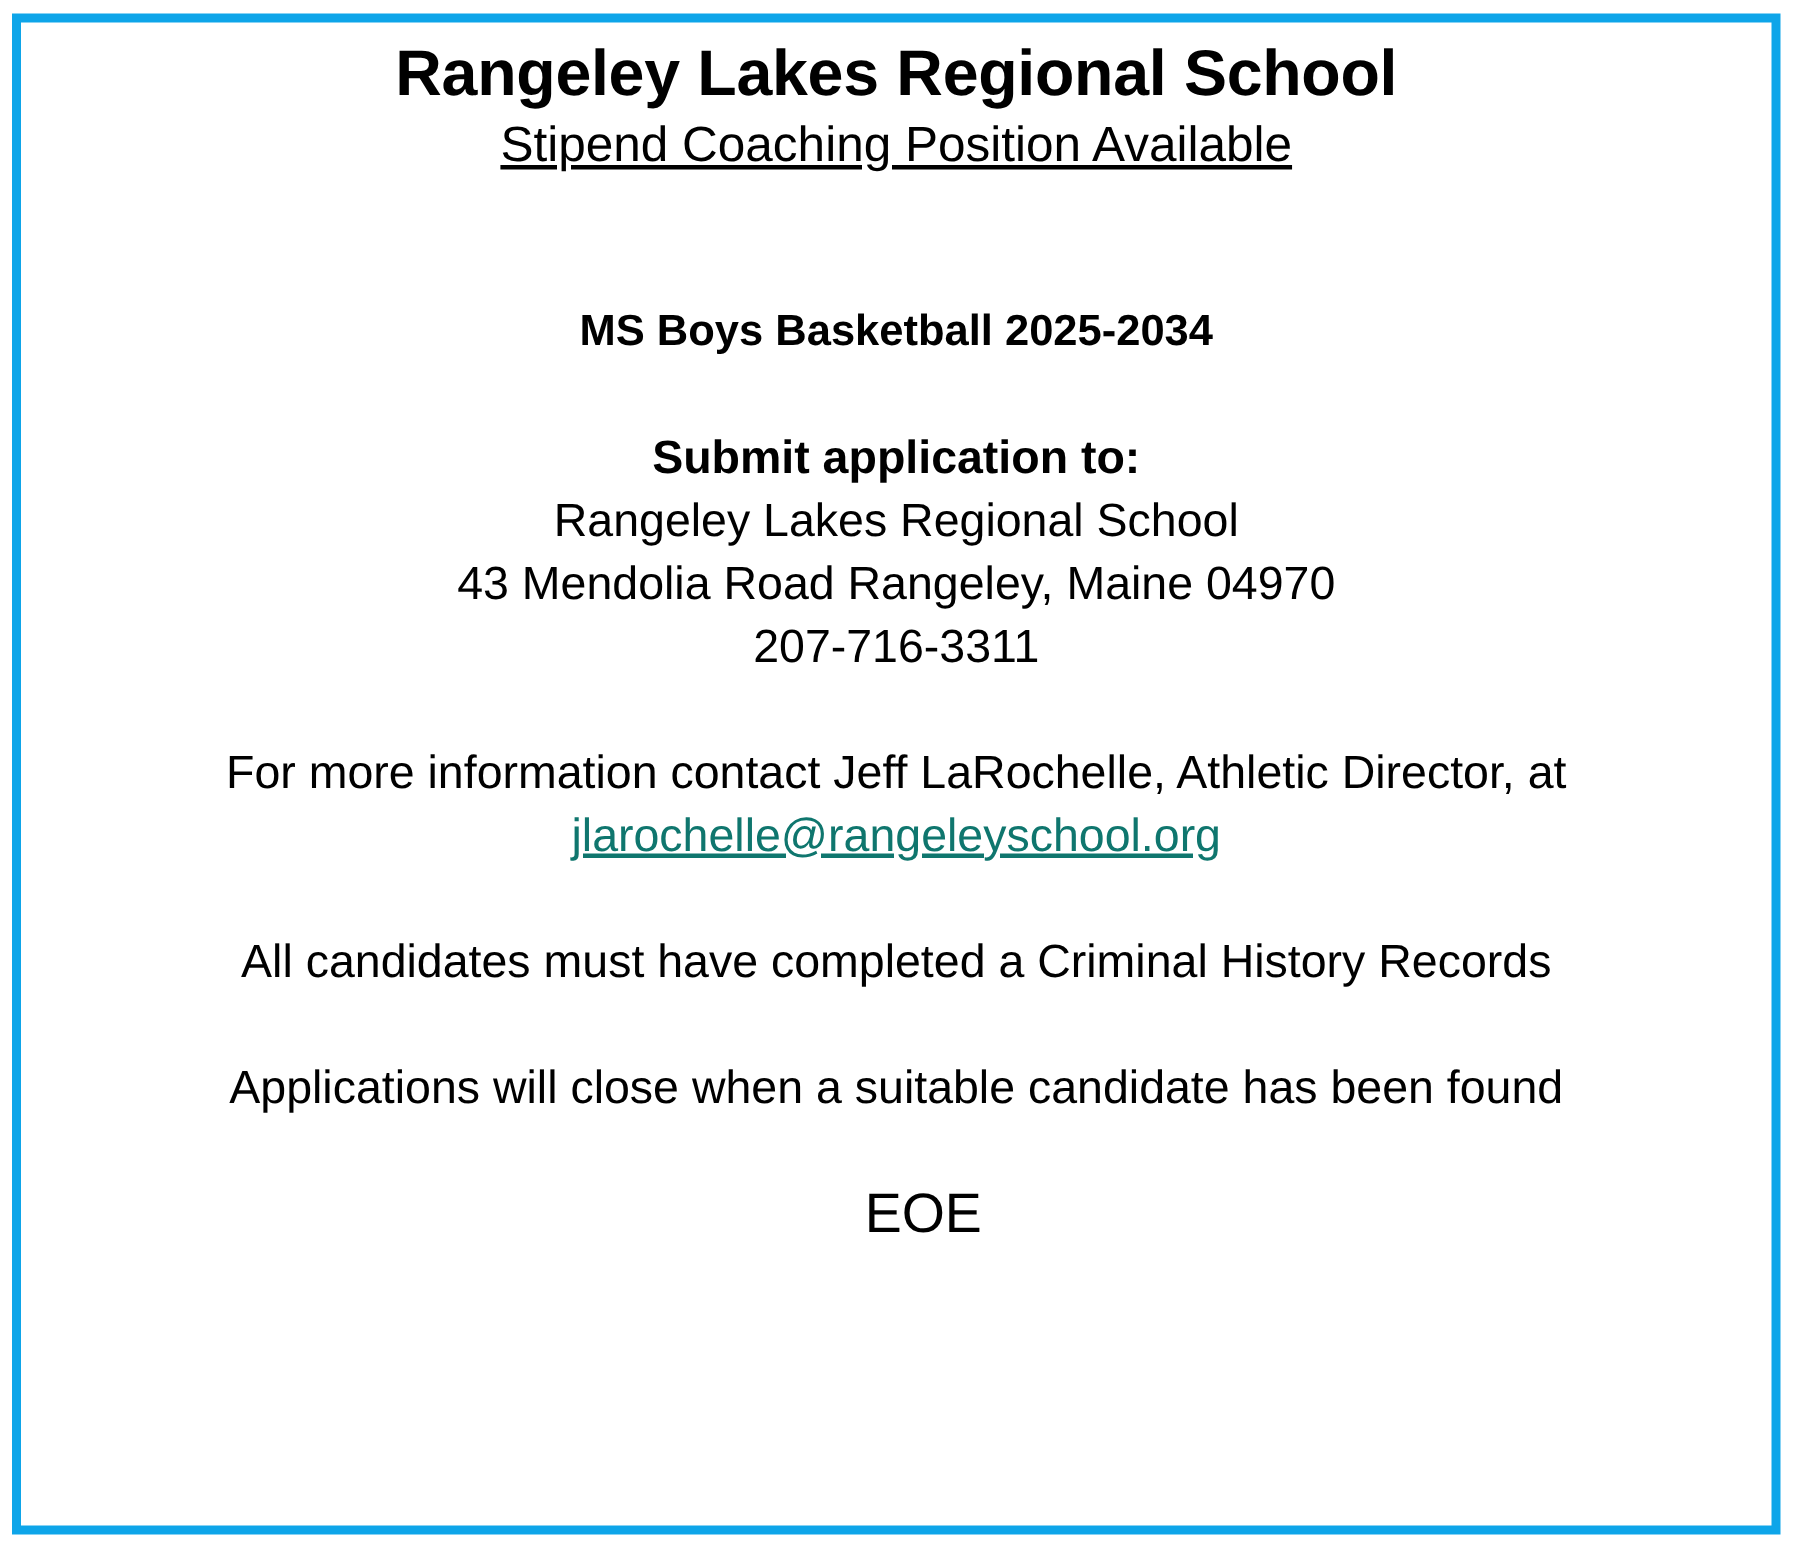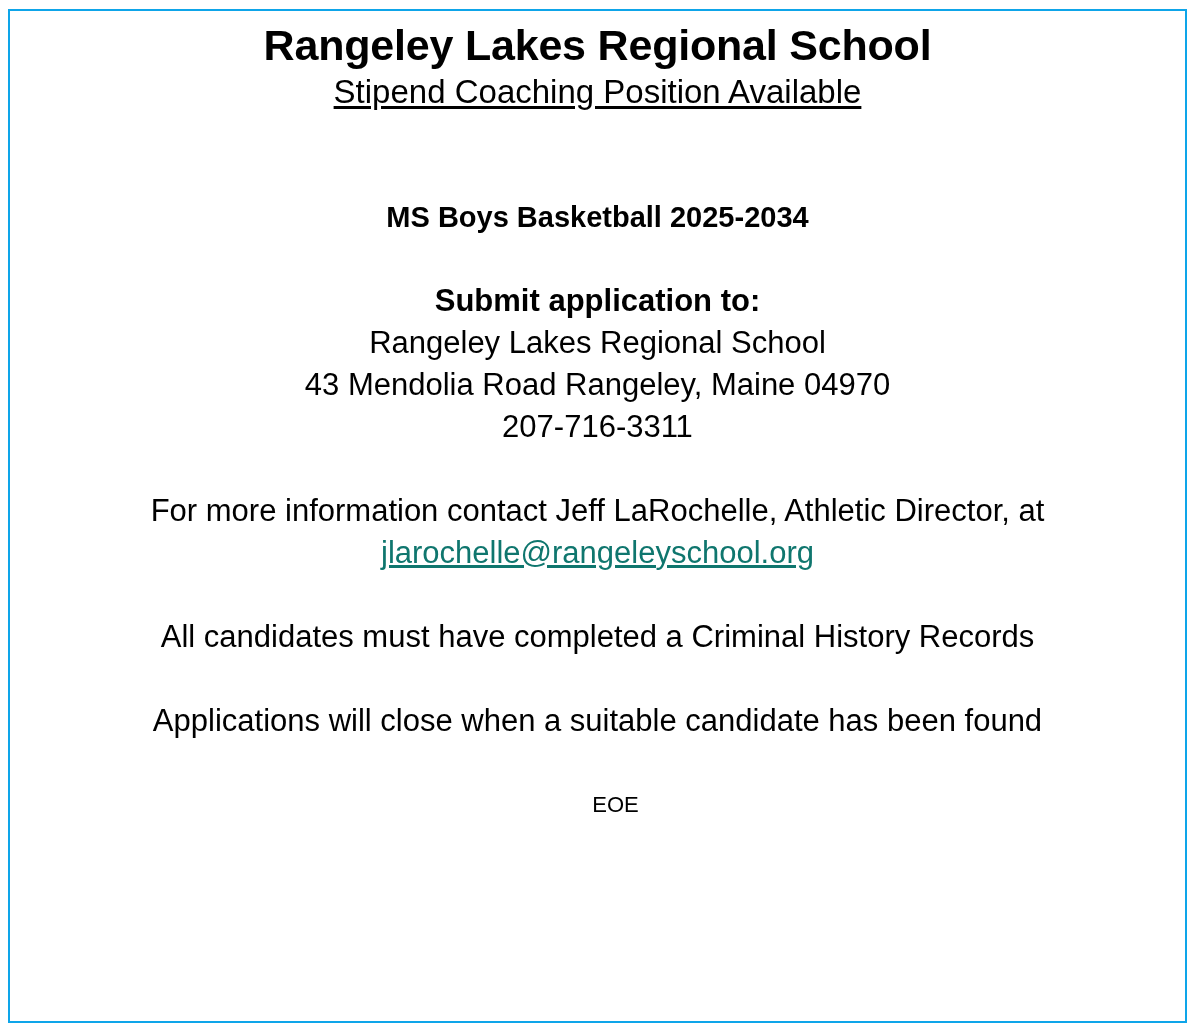--- a/index.html
+++ b/index.html
@@ -15,21 +15,21 @@
     color: #000000;
     overflow: hidden;
   }
 
   #flyer-frame {
     position: absolute;
     left: 8px;
     top: 9px;
     width: 1179px;
     height: 1014px;
-    border: 2px solid #0ea5e9;
+    border: 6px solid #0ea5e9;
     box-sizing: border-box;
     background: #ffffff;
   }
 
   .flyer-body {
     padding: 0;
     margin: 0;
     text-align: center;
   }
 
@@ -84,21 +84,21 @@
     cursor: pointer;
   }
 
   .paragraph {
     font-size: 31px;
     line-height: 42px;
     font-weight: normal;
   }
 
   .eoe-line {
-    font-size: 22px;
+    font-size: 37px;
     line-height: 42px;
     font-weight: normal;
     margin-left: 36px;
   }
 </style>
 </head>
 <body>
 
 <div id="flyer-frame">
   <div class="flyer-body">

